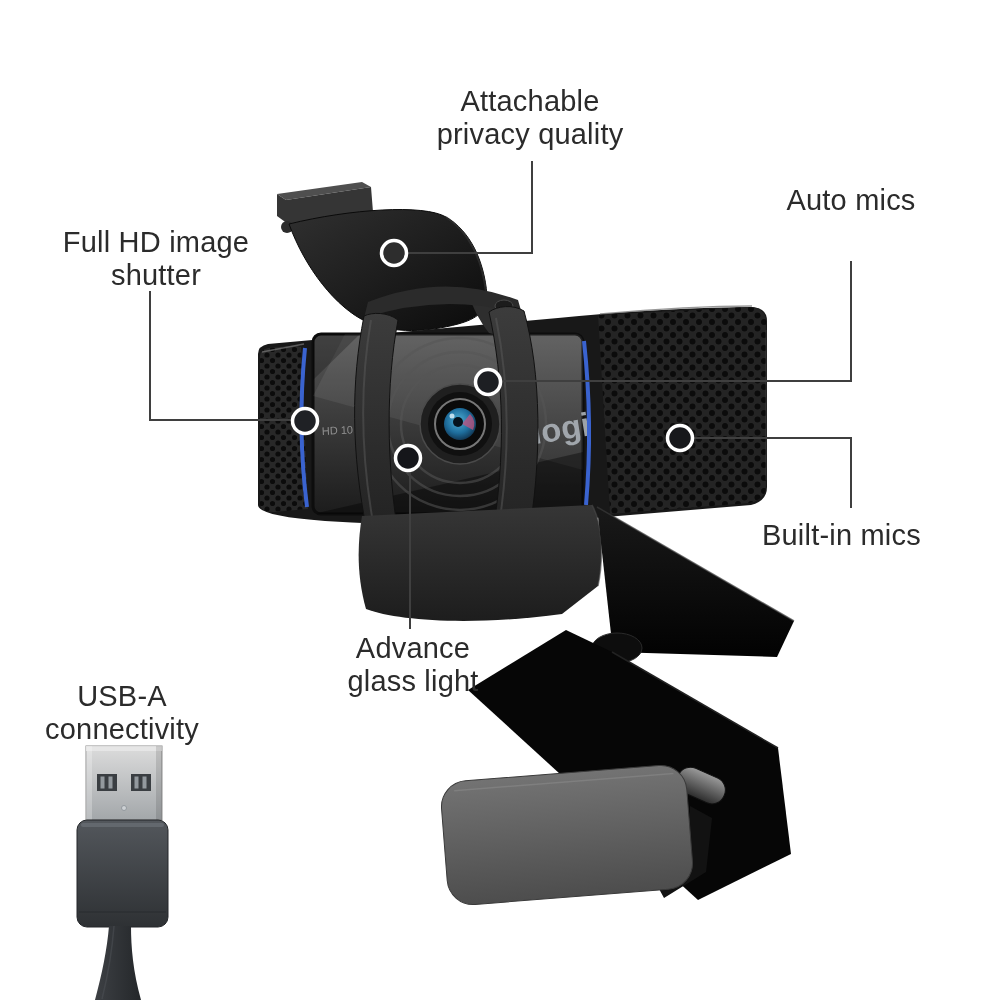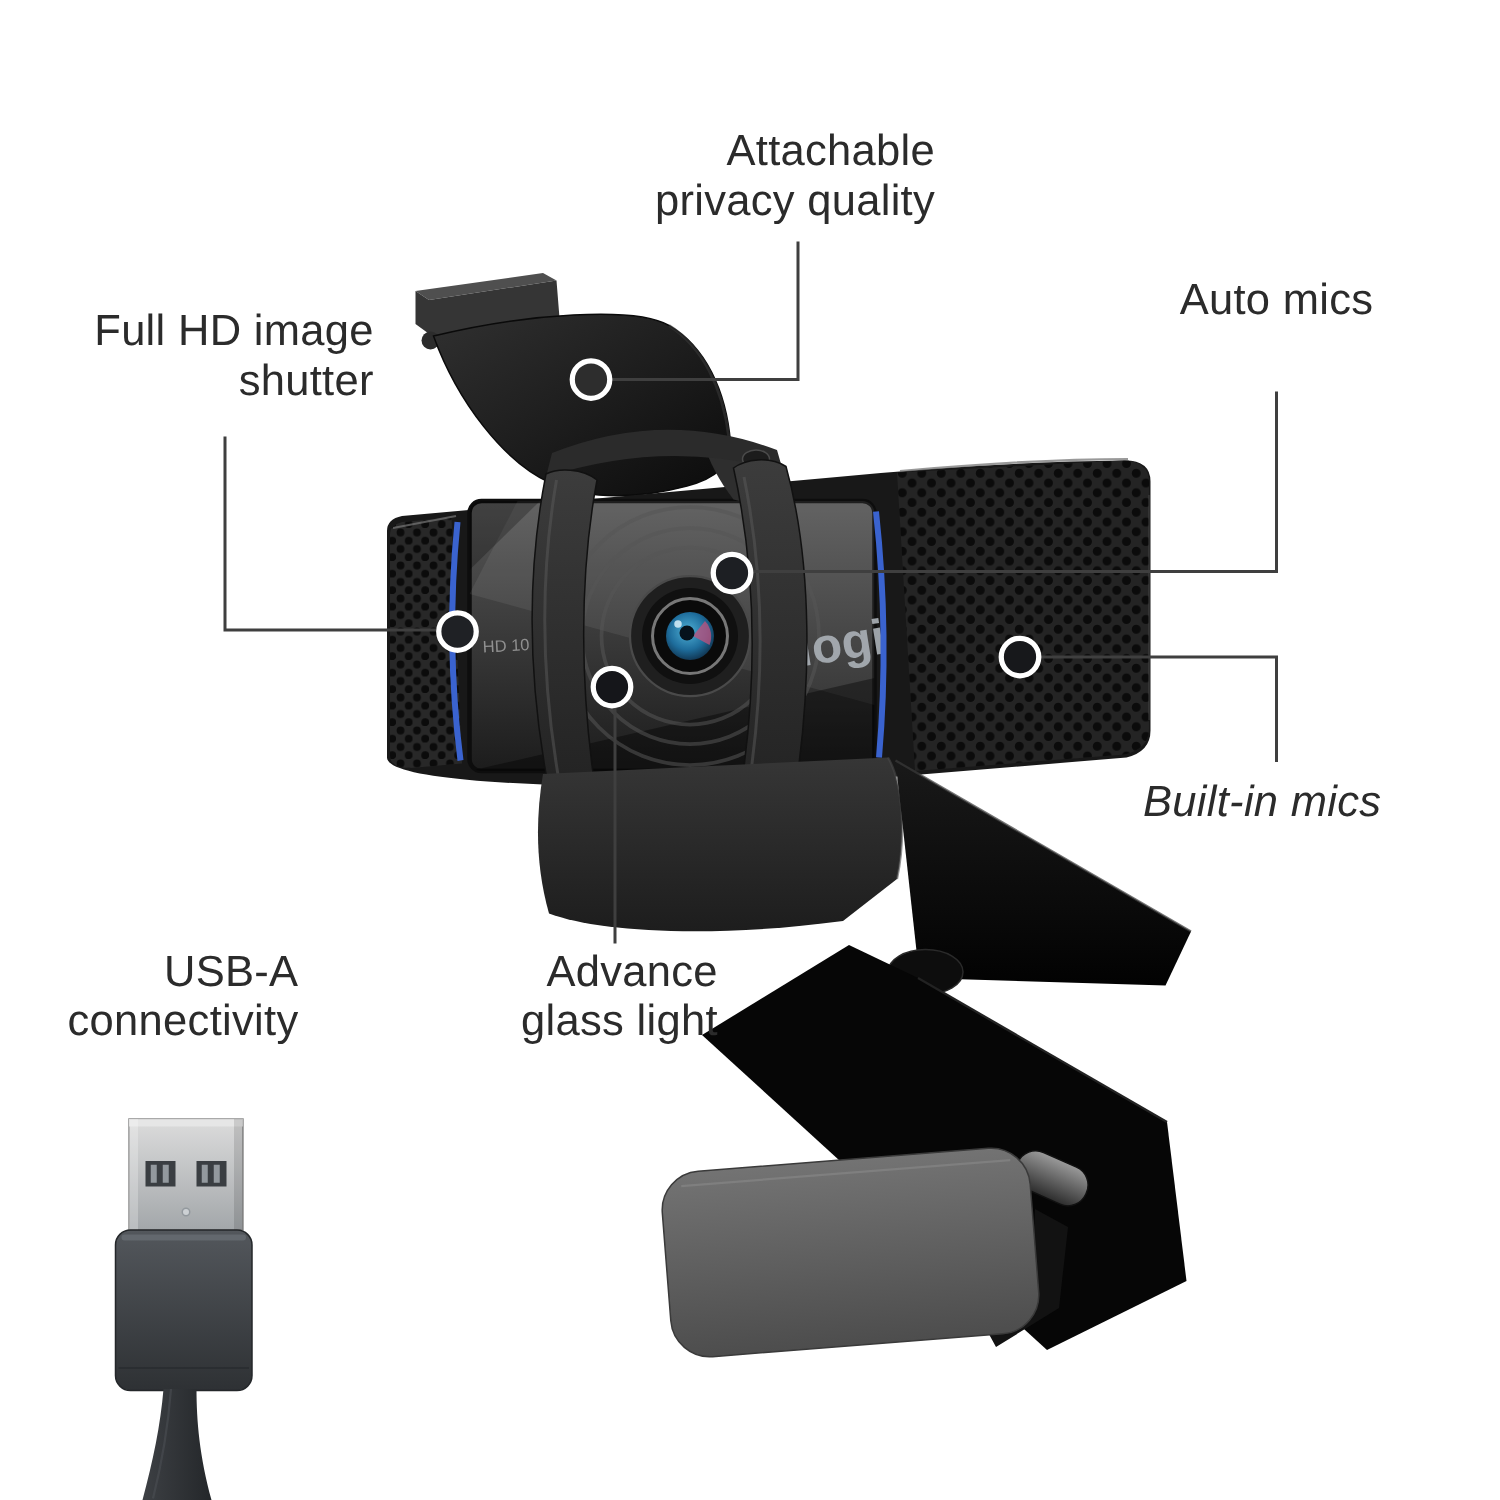--- a/index.html
+++ b/index.html
@@ -1,21 +1,21 @@
 <!DOCTYPE html>
 <html><head>
 <meta charset="utf-8">
 <style>
   html,body{margin:0;padding:0;background:#fff;}
   .stage{position:relative;width:1000px;height:1000px;background:#ffffff;overflow:hidden;
          font-family:"Liberation Sans",sans-serif;}
   .stage svg{position:absolute;left:0;top:0;}
-  .callout-label{position:absolute;transform:translateX(-50%);text-align:right;
+  .callout-label{position:absolute;transform:translateX(-50%);text-align:center;
     font-size:29px;line-height:33px;font-weight:400;color:#2b2b2b;white-space:nowrap;letter-spacing:.2px;}
-  .callout-label.left-anchor{transform:none;text-align:right;font-style:italic;}
+  .callout-label.left-anchor{transform:none;text-align:right;}
   .cl-line{display:block;}
 </style>
 </head>
 <body>
 
 <div class="stage">
 
 <svg width="1000" height="1000" viewBox="0 0 1000 1000">
   <defs>
     <pattern id="dots" width="13" height="13" patternUnits="userSpaceOnUse">
@@ -200,32 +200,32 @@
 
 <div class="callout-label" style="left:530px;top:85px">
   <span class="cl-line">Attachable</span>
   <span class="cl-line">privacy quality</span>
 </div>
 
 <div class="callout-label" style="left:851px;top:184px">
   <span class="cl-line">Auto mics</span>
 </div>
 
-<div class="callout-label" style="left:156px;top:205px">
+<div class="callout-label" style="left:156px;top:226px">
   <span class="cl-line">Full HD image</span>
   <span class="cl-line">shutter</span>
 </div>
 
 <div class="callout-label left-anchor" style="left:762px;top:519px">
   <span class="cl-line">Built-in mics</span>
 </div>
 
 <div class="callout-label" style="left:413px;top:632px">
   <span class="cl-line">Advance</span>
   <span class="cl-line">glass light</span>
 </div>
 
-<div class="callout-label" style="left:122px;top:632px">
+<div class="callout-label" style="left:122px;top:680px">
   <span class="cl-line">USB-A</span>
   <span class="cl-line">connectivity</span>
 </div>
 
 </div>
 
 </body></html>

